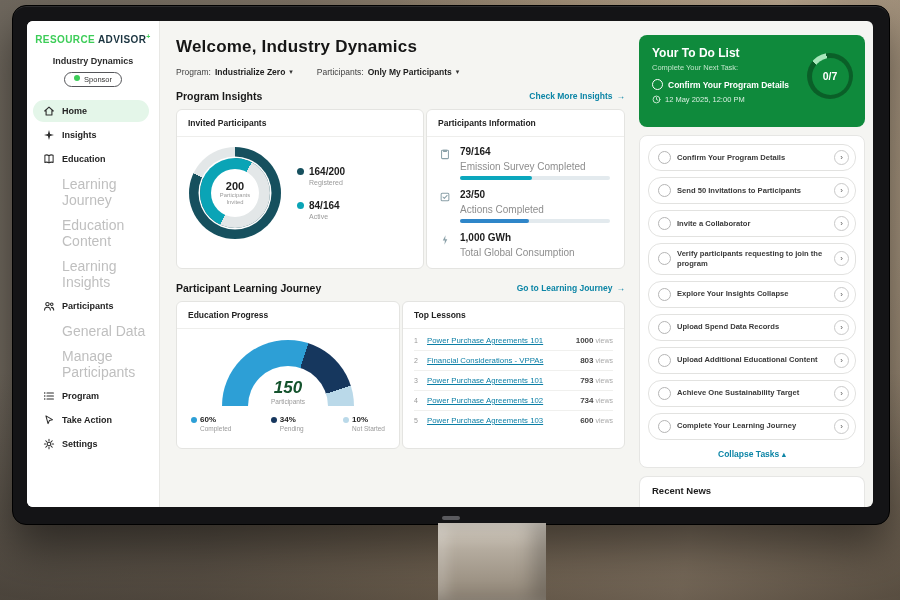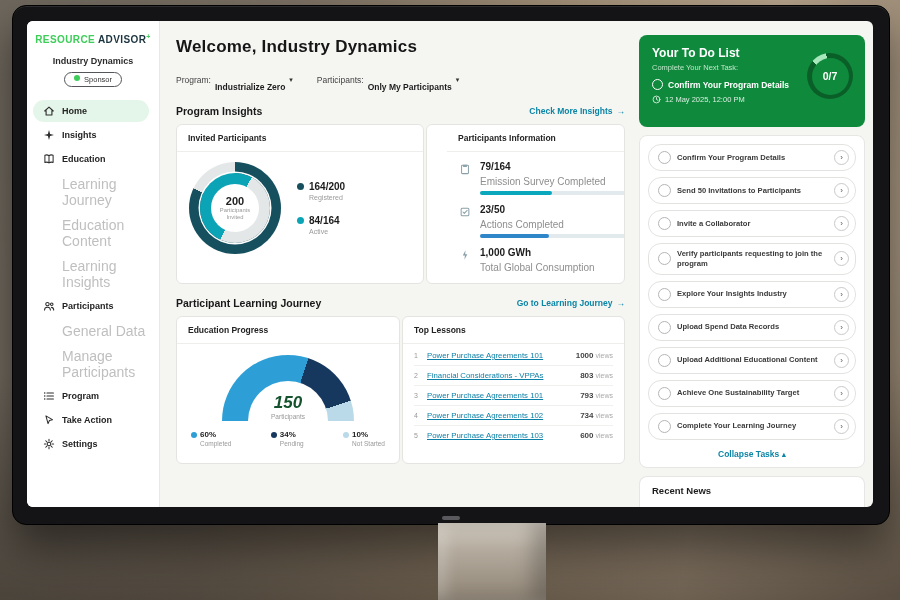--- a/index.html
+++ b/index.html
@@ -34,42 +34,42 @@
   .nav-item.active{background:#e4f6e9;}
   .nav-ic{width:12px;height:12px;flex:none;display:flex;}
   .nav-ic svg{width:12px;height:12px;}
   .nav-sub{padding:4px 8px 4px 35px;font-size:14px;color:#bfbfbf;margin-bottom:1px;cursor:pointer;}
 
   
   .main{flex:1;min-width:0;padding:12px 12px 0 16px;}
   h1{font-size:17px;margin:4px 0 10px;color:#161616;letter-spacing:.2px;}
   .filters{display:flex;gap:24px;font-size:8.5px;color:#444;align-items:center;}
   .filter{display:flex;align-items:center;cursor:pointer;}
-  .f-val{font-weight:bold;color:#1d1d1d;margin-left:4px;margin-top:15px;}
+  .f-val{font-weight:bold;color:#1d1d1d;margin-left:4px;}
   .f-chev{font-size:7px;color:#333;margin-left:4px;}
   .sec-row{display:flex;justify-content:space-between;align-items:center;margin:13px 0 7px;}
   .sec-title{font-size:10.5px;font-weight:bold;color:#191919;}
   .sec-link{font-size:8.5px;font-weight:bold;color:#0c85a6;cursor:pointer;display:flex;gap:4px;align-items:center;}
   .cards{display:flex;gap:2px;}
   .card{background:#fff;border:1px solid #e4e4e1;border-radius:6px;overflow:hidden;}
   .card-title{font-size:8.5px;font-weight:bold;color:#232323;padding:8px 11px;border-bottom:1px solid #eeeeec;}
   .card-a{width:246px;height:158px;flex:none;}
   .card-a .content{display:flex;align-items:center;padding:10px 12px;gap:16px;}
   .donut-outer{width:92px;height:92px;border-radius:50%;position:relative;flex:none;}
   .donut-inner{position:absolute;inset:11px;border-radius:50%;box-shadow:0 0 0 1.5px #fff;}
   .donut-hole{position:absolute;inset:11px;border-radius:50%;background:#fff;display:flex;
     flex-direction:column;align-items:center;justify-content:center;text-align:center;}
   .d-num{font-size:11px;font-weight:bold;color:#222;}
   .d-lb{font-size:5.8px;color:#9a9a9a;line-height:1.25;width:42px;}
   .leg{display:flex;flex-direction:column;gap:14px;}
   .leg-top{display:flex;align-items:center;gap:5px;}
   .leg-dot{width:7px;height:7px;border-radius:50%;}
   .leg-val{font-size:10px;font-weight:bold;color:#1c1c1c;}
   .leg-lb{font-size:7px;color:#9a9a9a;margin-left:12px;margin-top:2px;}
-  .card-b{flex:1;height:158px;padding-left:20px;}
+  .card-b{flex:1;height:158px;}
   .card-b .content{padding:9px 12px 0;}
   .info-row{display:flex;gap:8px;margin-bottom:9px;}
   .info-ic{width:13px;flex:none;display:flex;padding-top:2px;}
   .info-ic svg{width:12px;height:12px;}
   .info-val{font-size:10px;font-weight:bold;color:#1c1c1c;}
   .info-lb{font-size:10px;color:#8e8e8e;margin-top:4px;}
   .bar{height:4px;width:150px;background:#e3eaee;border-radius:2px;margin-top:4px;}
   .bar-fill{height:100%;border-radius:2px;}
   .card-c{width:222px;height:146px;flex:none;}
   .gauge-zone{position:relative;width:132px;height:66px;margin:11px auto 0;}
@@ -435,21 +435,21 @@
             <span class="task-lb">Invite a Collaborator</span>
             <span class="task-ch">›</span>
           </div>
           <div class="task">
             <span class="task-c"></span>
             <span class="task-lb">Verify participants requesting to join the program</span>
             <span class="task-ch">›</span>
           </div>
           <div class="task">
             <span class="task-c"></span>
-            <span class="task-lb">Explore Your Insights Industry</span>
+            <span class="task-lb">Explore Your Insights Collapse</span>
             <span class="task-ch">›</span>
           </div>
           <div class="task">
             <span class="task-c"></span>
             <span class="task-lb">Upload Spend Data Records</span>
             <span class="task-ch">›</span>
           </div>
           <div class="task">
             <span class="task-c"></span>
             <span class="task-lb">Upload Additional Educational Content</span>

